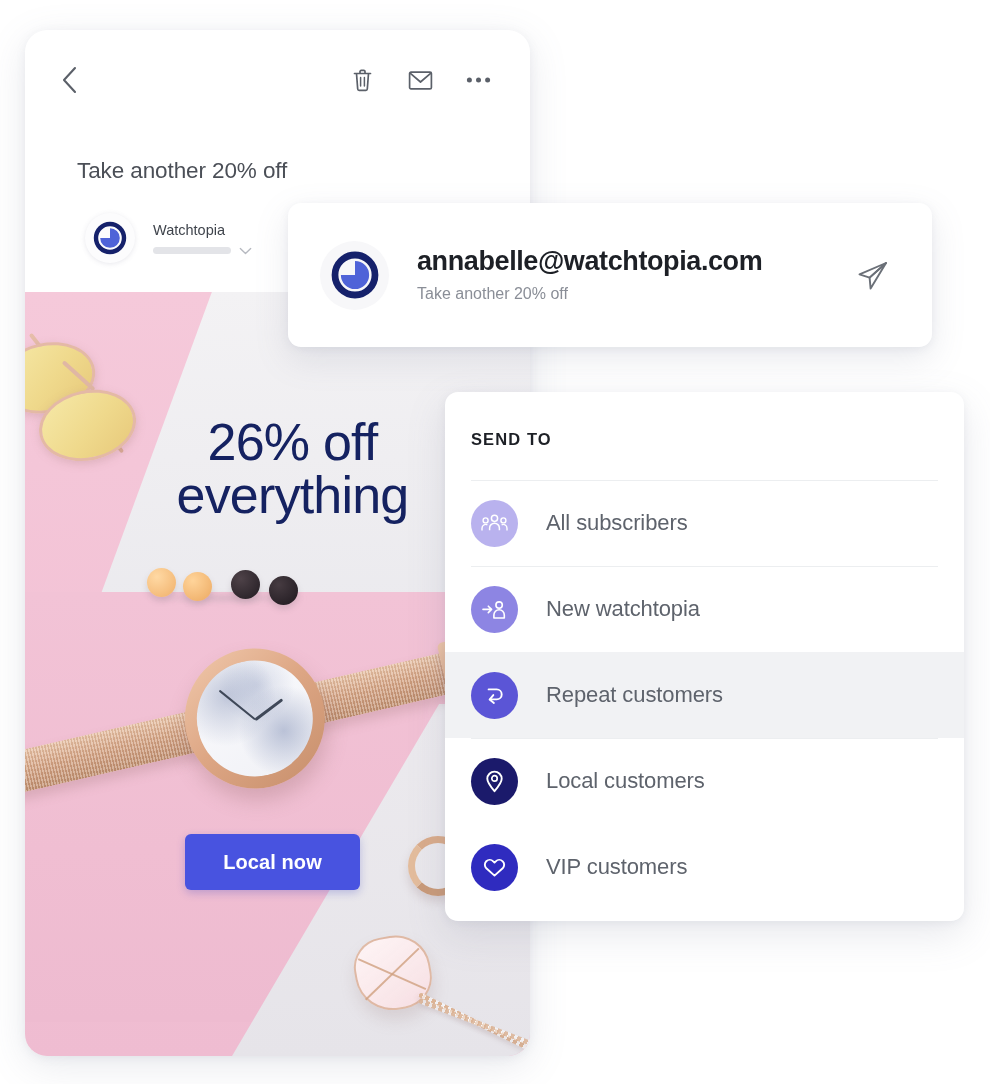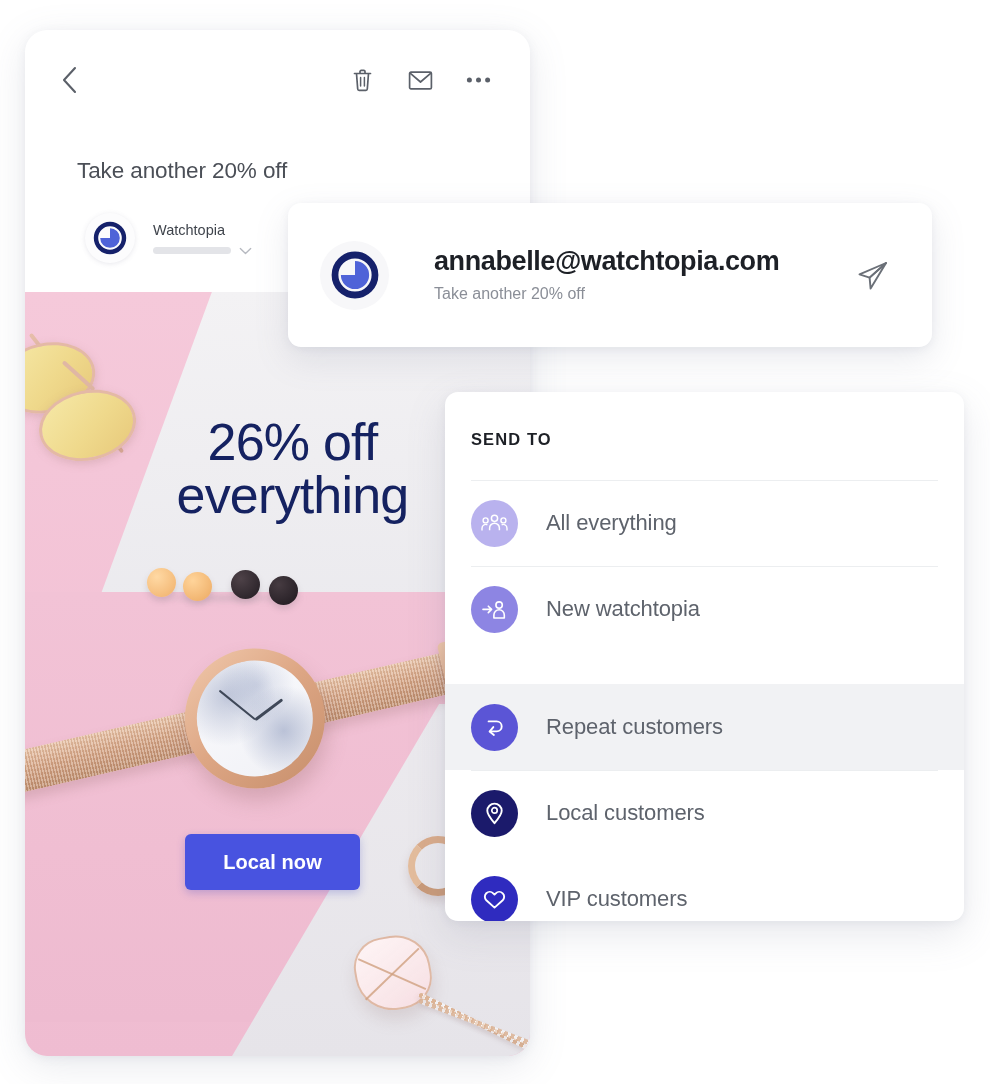--- a/index.html
+++ b/index.html
@@ -367,21 +367,21 @@
   .email-avatar {
     width: 69px; height: 69px;
     border-radius: 50%;
     background: #f7f7f9;
     display: flex;
     align-items: center;
     justify-content: center;
     flex: none;
   }
   .email-text {
-    margin-left: 45px;
+    margin-left: 28px;
     flex: 1 1 auto;
     min-width: 0;
   }
   .email-address {
     font-size: 27px;
     color: #1d2026;
     font-weight: 700;
     letter-spacing: -0.4px;
     line-height: 1.1;
   }
@@ -433,21 +433,21 @@
   }
   .row {
     position: relative;
     height: 86px;
     display: flex;
     align-items: center;
     padding: 0 26px;
     box-sizing: border-box;
     cursor: pointer;
   }
-  .row.highlight { background: #f1f2f4; margin-top: 32px; }
+  .row.highlight { background: #f1f2f4; }
   .row .rule {
     position: absolute;
     left: 26px;
     right: 26px;
     top: 0;
     height: 1px;
     background: #eceef0;
   }
   .row-icon {
     width: 47px; height: 47px;
@@ -605,21 +605,21 @@
         <div class="row-icon" style="background:#b9b2ee">
           <svg width="27" height="20" viewBox="0 0 27 20" fill="none" aria-hidden="true">
             <circle cx="13.5" cy="5.3" r="3.1" stroke="currentColor" stroke-width="1.5"></circle>
             <path d="M8.6 17.2v-2.1a4.9 4.9 0 0 1 9.8 0v2.1" stroke="currentColor" stroke-width="1.5" stroke-linejoin="round"></path>
             <circle cx="4.6" cy="7.4" r="2.5" stroke="currentColor" stroke-width="1.4"></circle>
             <path d="M1 17.6v-2.4a3.8 3.8 0 0 1 5.4-3.4" stroke="currentColor" stroke-width="1.4" stroke-linejoin="round"></path>
             <circle cx="22.4" cy="7.4" r="2.5" stroke="currentColor" stroke-width="1.4"></circle>
             <path d="M26 17.6v-2.4a3.8 3.8 0 0 0-5.4-3.4" stroke="currentColor" stroke-width="1.4" stroke-linejoin="round"></path>
           </svg>
         </div>
-        <div class="row-label">All everything</div>
+        <div class="row-label">All subscribers</div>
       </div>
 
       <div class="row">
         <div class="rule"></div>
         <div class="row-icon" style="background:#8d85e3">
           <svg width="27" height="21" viewBox="0 0 27 21" fill="none" aria-hidden="true">
             <path d="M2 10.4h8.2M7.3 7.2l3.3 3.2-3.3 3.2" stroke="currentColor" stroke-width="1.6" stroke-linecap="round" stroke-linejoin="round"></path>
             <circle cx="18.1" cy="6.1" r="3.2" stroke="currentColor" stroke-width="1.6"></circle>
             <path d="M12.9 19v-3.1a5.2 5.2 0 0 1 10.4 0V19z" stroke="currentColor" stroke-width="1.6" stroke-linejoin="round"></path>
           </svg>

